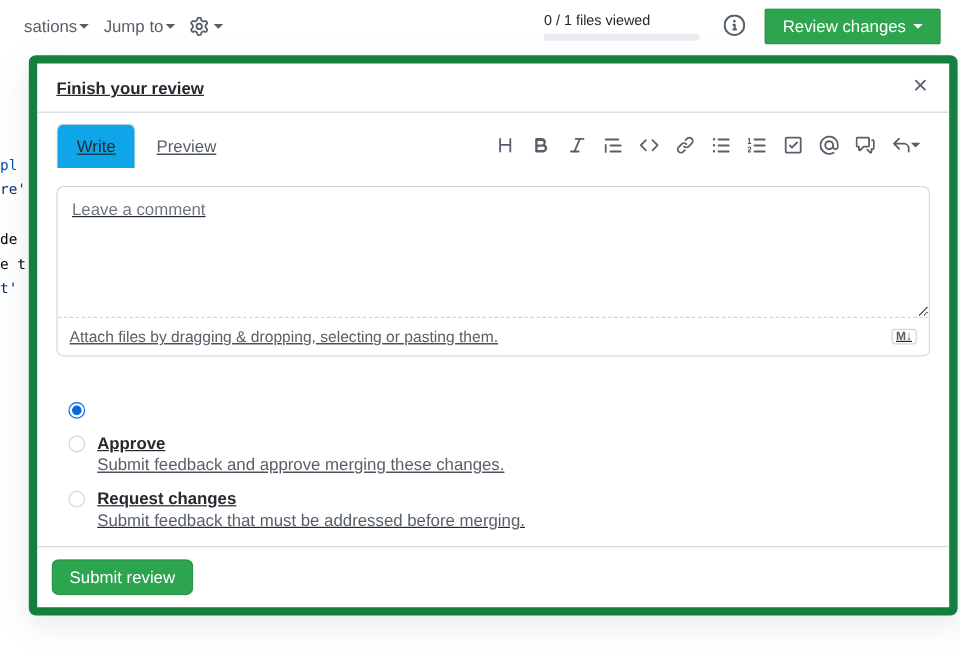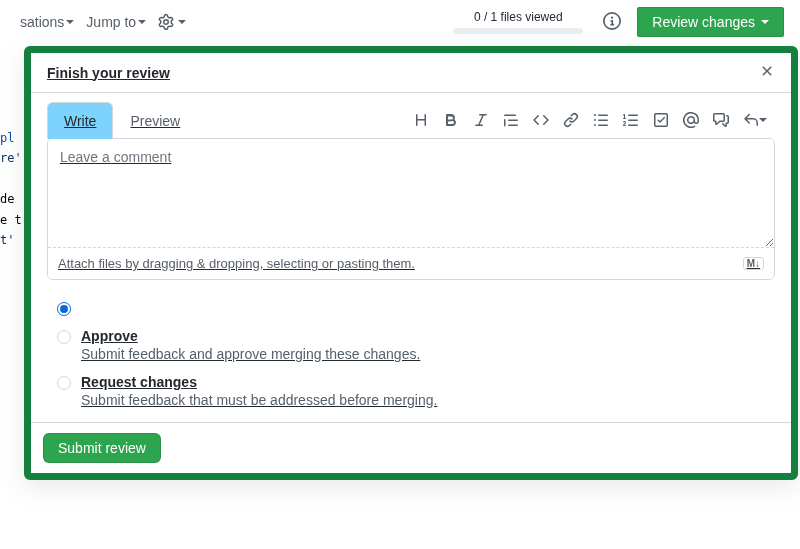--- a/index.html
+++ b/index.html
@@ -64,21 +64,21 @@
     .files-viewed-wrap {
       display: flex;
       flex-direction: column;
       align-items: stretch;
       margin-right: 4px;
     }
 
     .files-viewed {
       color: #24292f;
       font-size: 12px;
-      text-align: center;
+      text-align: left;
       padding-bottom: 2px;
     }
 
     .progress-bar {
       height: 6px;
       width: 130px;
       background: #eaeef2;
       border-radius: 3px;
       margin-top: 2px;
     }
@@ -156,21 +156,21 @@
       border-bottom: none;
       border-top-left-radius: 6px;
       border-top-right-radius: 6px;
       position: relative;
       top: 1px;
       background: transparent;
     }
 
     .tab.active {
       color: #24292f;
-      background: #7dd3fc;
+      background: #0ea5e9;
       border-color: #d0d7de;
     }
 
     .toolbar {
       display: flex;
       align-items: center;
       margin-left: auto;
       gap: 14px;
       padding-right: 8px;
     }
@@ -187,21 +187,21 @@
       display: flex;
       align-items: center;
     }
 
     .toolbar-btn svg { fill: #57606a; }
 
     .comment-box {
       border: 1px solid #d0d7de;
       border-radius: 6px;
       overflow: hidden;
-      margin: 0 8px;
+      margin: 16px 8px;
     }
 
     .textarea {
       width: 100%;
       min-height: 108px;
       border: none;
       resize: vertical;
       padding: 10px 12px;
       font-family: inherit;
       font-size: 14px;

